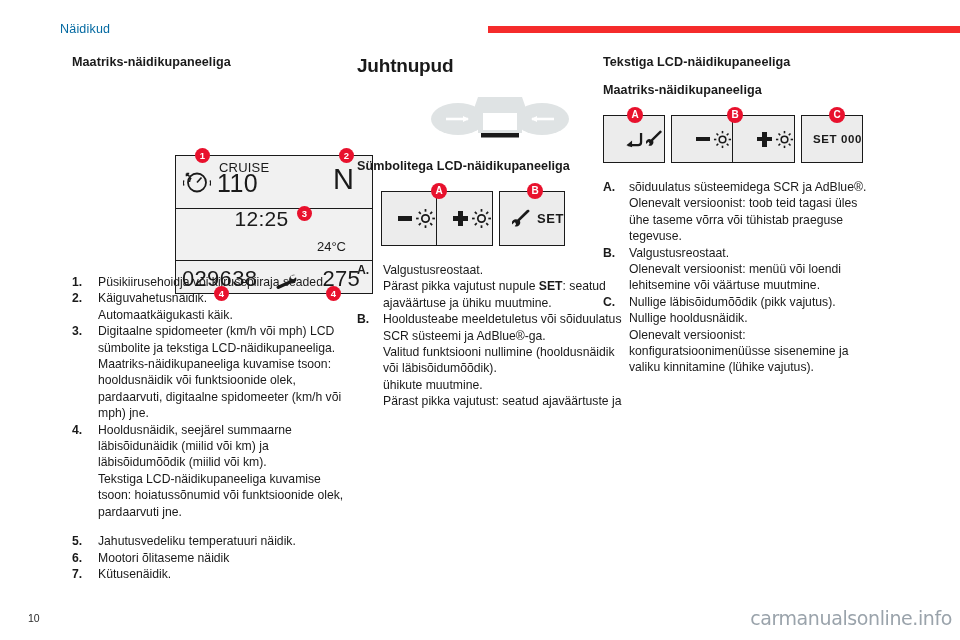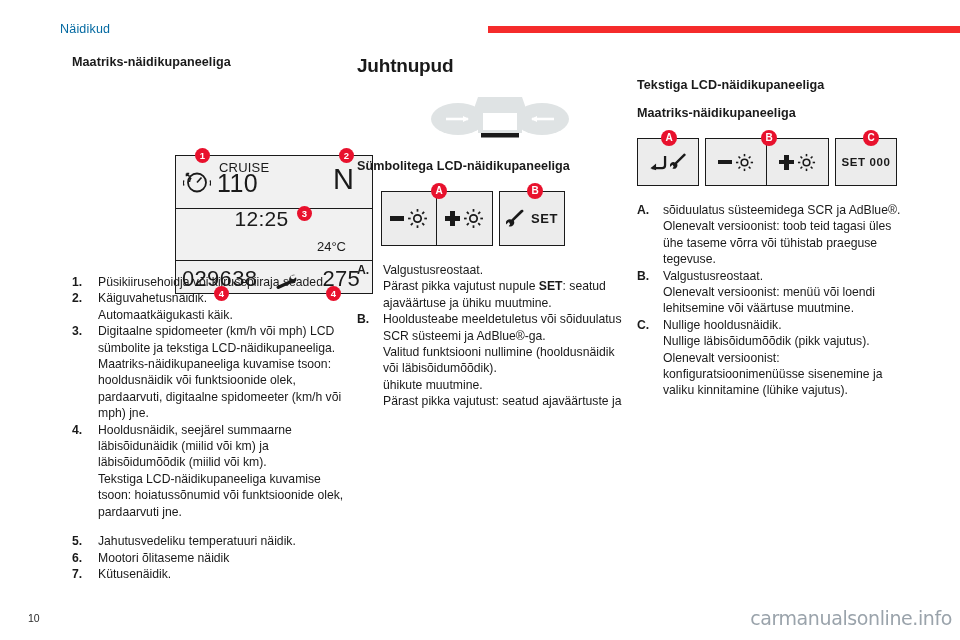--- a/index.html
+++ b/index.html
@@ -37,21 +37,21 @@
   }
 
   
   .column {
     position: absolute;
     top: 55px;
     width: 286px;
   }
   #col-left   { left: 72px; }
   #col-mid    { left: 357px; }
-  #col-right  { left: 637px; margin-top: 23px; }
+  #col-right  { left: 603px; }
 
   .col-title {
     font-size: 19px;
     font-weight: bold;
     letter-spacing: -.2px;
     margin: 0 0 16px 0;
   }
   .sub-head {
     font-size: 12.6px;
     font-weight: bold;
@@ -224,21 +224,21 @@
   .btn-group {
     display: flex;
     margin-right: 6px;
   }
   .cluster-button {
     background: #ececec;
     border: 1.5px solid #1a1a1a;
     box-sizing: border-box;
     display: flex;
     align-items: center;
-    justify-content: center;
+    justify-content: flex-end;
     position: relative;
   }
   .btn-sym { height: 55px; width: 56px; }
   .btn-sym + .btn-sym { border-left: none; }
   .btn-sym.wide { width: 66px; }
 
   .btn-mx { height: 48px; width: 48px; }
   .btn-mx + .btn-mx { border-left: none; }
   .btn-mx.wide { width: 62px; }
 
@@ -564,22 +564,22 @@
       <span class="li-marker">B.</span>
       <span class="li-lines">
         <span>Valgustusreostaat.</span>
         <span>Olenevalt versioonist: menüü või loendi</span>
         <span>lehitsemine või väärtuse muutmine.</span>
       </span>
     </li>
     <li>
       <span class="li-marker">C.</span>
       <span class="li-lines">
+        <span>Nullige läbisõidumõõdik (pikk vajutus).</span>
         <span>Nullige hooldusnäidik.</span>
-        <span>Nullige läbisõidumõõdik (pikk vajutus).</span>
         <span>Olenevalt versioonist:</span>
         <span>konfiguratsioonimenüüsse sisenemine ja</span>
         <span>valiku kinnitamine (lühike vajutus).</span>
       </span>
     </li>
   </ul>
 </div>
 
 <div id="page-number">10</div>
 <div id="watermark">carmanualsonline.info</div>

